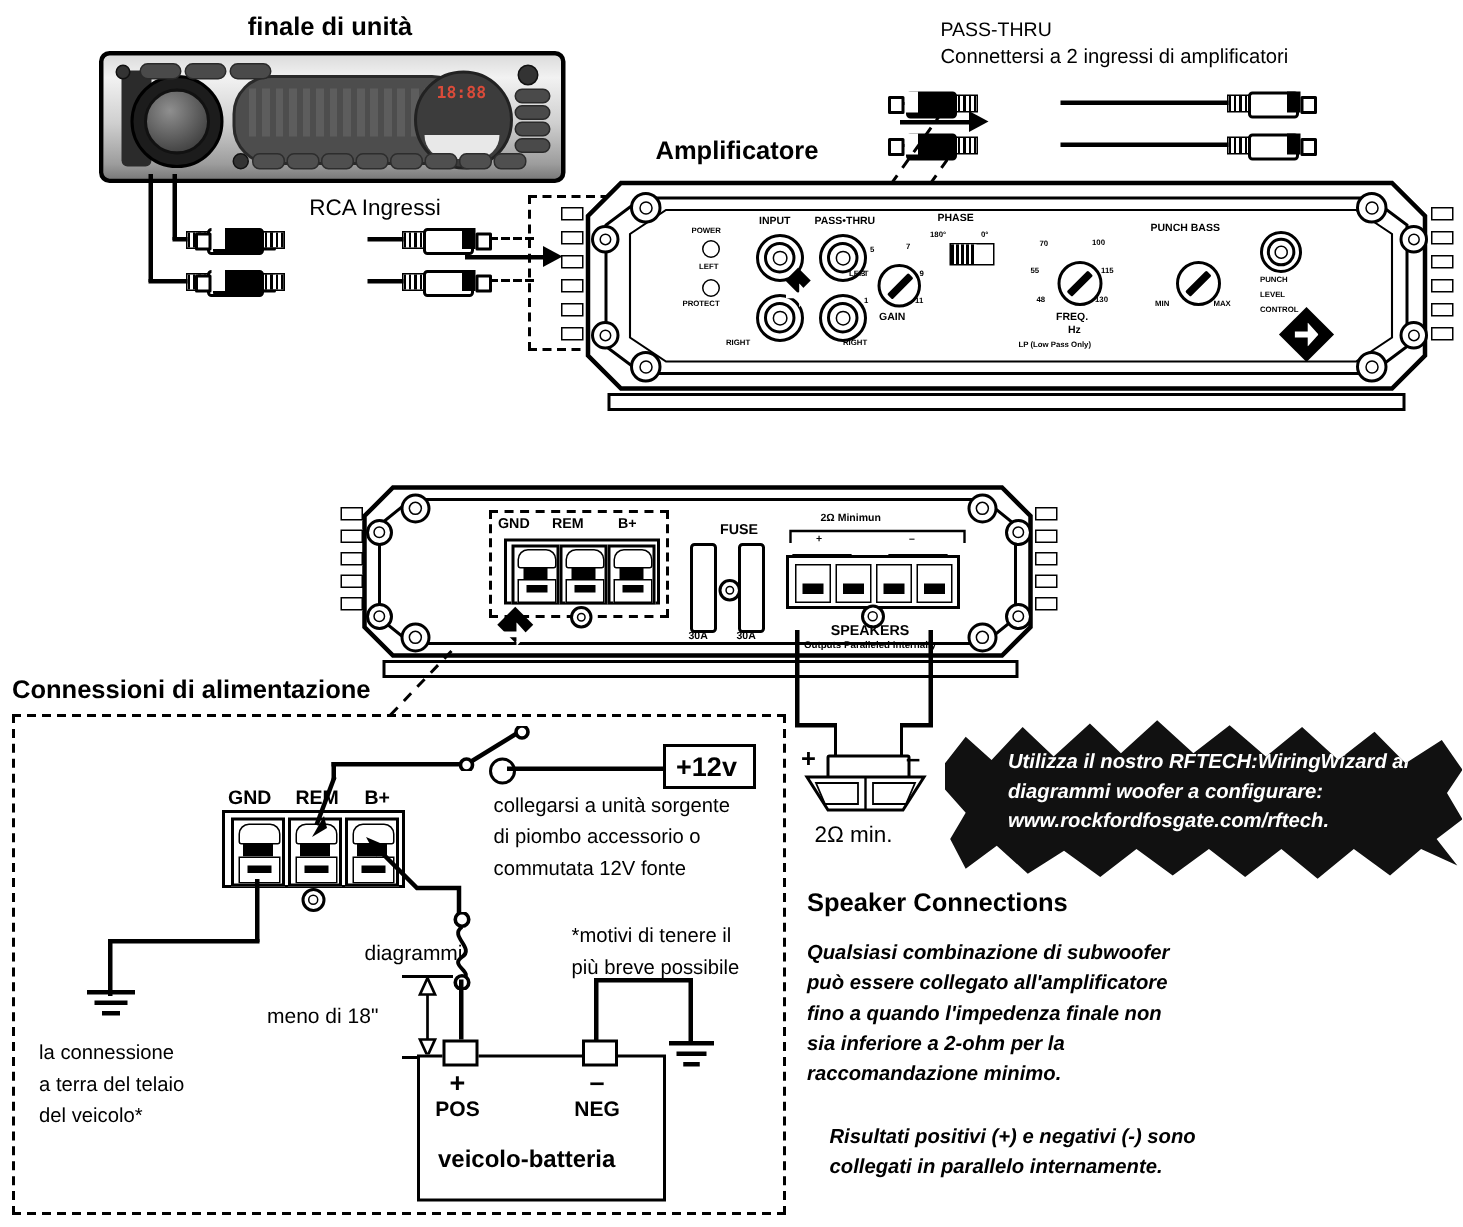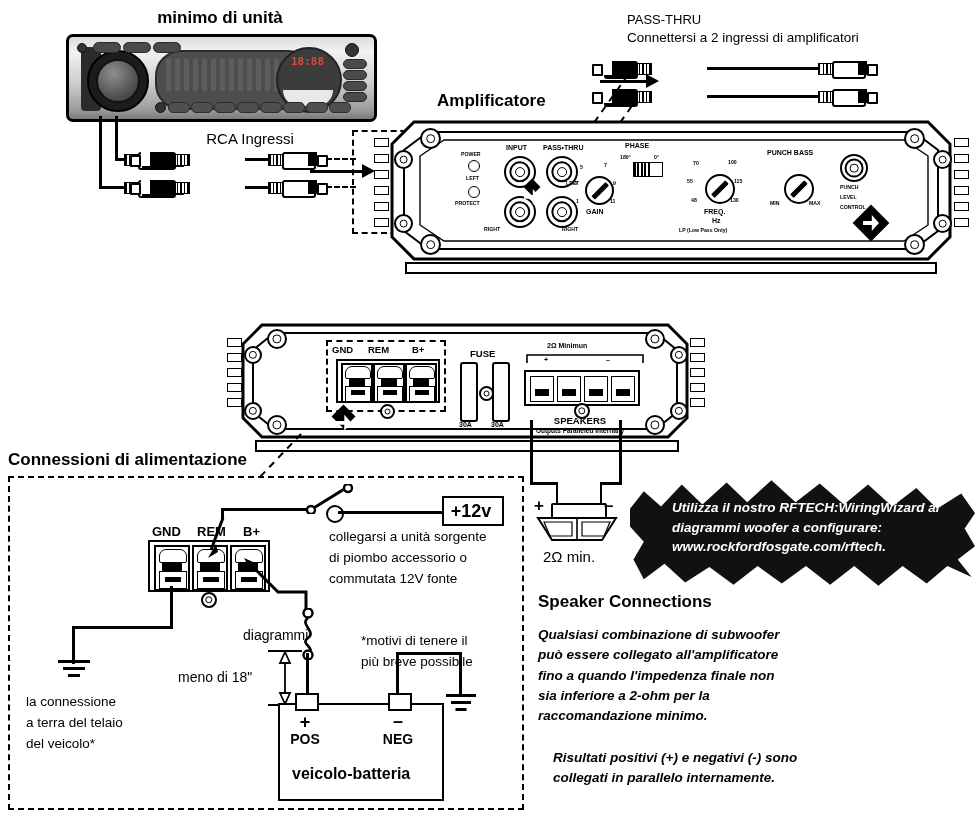--- a/index.html
+++ b/index.html
@@ -95,21 +95,21 @@
   
   .batt{position:absolute;border:2.6px solid #000;background:#fff;}
   .batpost{position:absolute;border:2.4px solid #000;background:#fff;}
 
   
   .gnd i{position:absolute;background:#000;display:block;left:50%;transform:translateX(-50%);}
 </style>
 </head>
 <body>
 
-<div class="t bold ctr" style="left:130px;top:8px;width:180px;font-size:17px;">minimo di unità</div>
+<div class="t bold ctr" style="left:130px;top:8px;width:180px;font-size:17px;">finale di unità</div>
 
 <div class="abs" id="headunit">
   <div class="abs hu-bracket"></div>
   <div class="abs hu-knob-out"></div>
   <div class="abs hu-knob-in"></div>
   <div class="abs hu-lcd">
      <div class="abs hu-lcd2" style="left:9px;top:7px;"></div>
   </div>
   <div class="abs hu-circ">
      <div class="abs hu-arc" style="left:5px;top:41px;"></div>
@@ -371,21 +371,21 @@
       </div>
     <div class="term" style="left:67px;top:2px;width:28px;height:36px;">
        <div class="cap"></div>
         <div class="screw"></div>
         <div class="body"></div>
       </div>
   </div>
   <div class="screwhole" style="left:140px;top:82px;width:11px;height:11px;"></div>
   <div class="rflogo" style="left:95px;top:86px;width:17px;height:17px;"></div>
 
-  <div class="midlab" style="left:230px;top:26px;">FUSE</div>
+  <div class="midlab" style="left:240px;top:26px;">FUSE</div>
   <div class="fusebody" style="left:220px;top:40px;width:14px;height:56px;"></div>
   <div class="fusebody" style="left:252px;top:40px;width:14px;height:56px;"></div>
   <div class="screwhole" style="left:239px;top:64px;width:11px;height:11px;"></div>
   <div class="smalllab" style="left:219px;top:99px;">30A</div>
   <div class="smalllab" style="left:251px;top:99px;">30A</div>
 
   <div class="smalllab" style="left:307px;top:20px;">2Ω Minimun</div>
   <div class="abs" style="left:285px;top:28px;width:120px;height:12px;">
      <svg width="120" height="12">
         <path d="M2 11 L2 3 L118 3 L118 11" fill="none" stroke="#000" stroke-width="1.6"></path>
@@ -540,19 +540,19 @@
 <div class="t bold" style="left:292px;top:765px;font-size:16px;">veicolo-batteria</div>
 
 <div class="wire" style="left:396px;top:652px;width:3px;height:42px;"></div>
 <div class="wire" style="left:396px;top:652px;width:66px;height:3px;"></div>
 <div class="wire" style="left:459px;top:652px;width:3px;height:44px;"></div>
 <div class="abs gnd" style="left:446px;top:694px;width:30px;height:22px;">
   <i style="top:0;width:30px;height:3px;"></i>
   <i style="top:7px;width:20px;height:3px;"></i>
   <i style="top:14px;width:11px;height:3px;"></i>
 </div>
-<div class="t" style="left:361px;top:614px;font-size:13.5px;line-height:1.55;margin-top:17px;">*motivi di tenere il
+<div class="t" style="left:381px;top:614px;font-size:13.5px;line-height:1.55;">*motivi di tenere il
 più breve possibile</div>
 
 <div class="abs" style="left:255px;top:432px;width:50px;height:48px;">
   <svg width="50" height="48">
       <line x1="46" y1="2" x2="4" y2="46" stroke="#000" stroke-width="2" stroke-dasharray="7,6"></line>
     </svg></div>
 
 </body></html>

